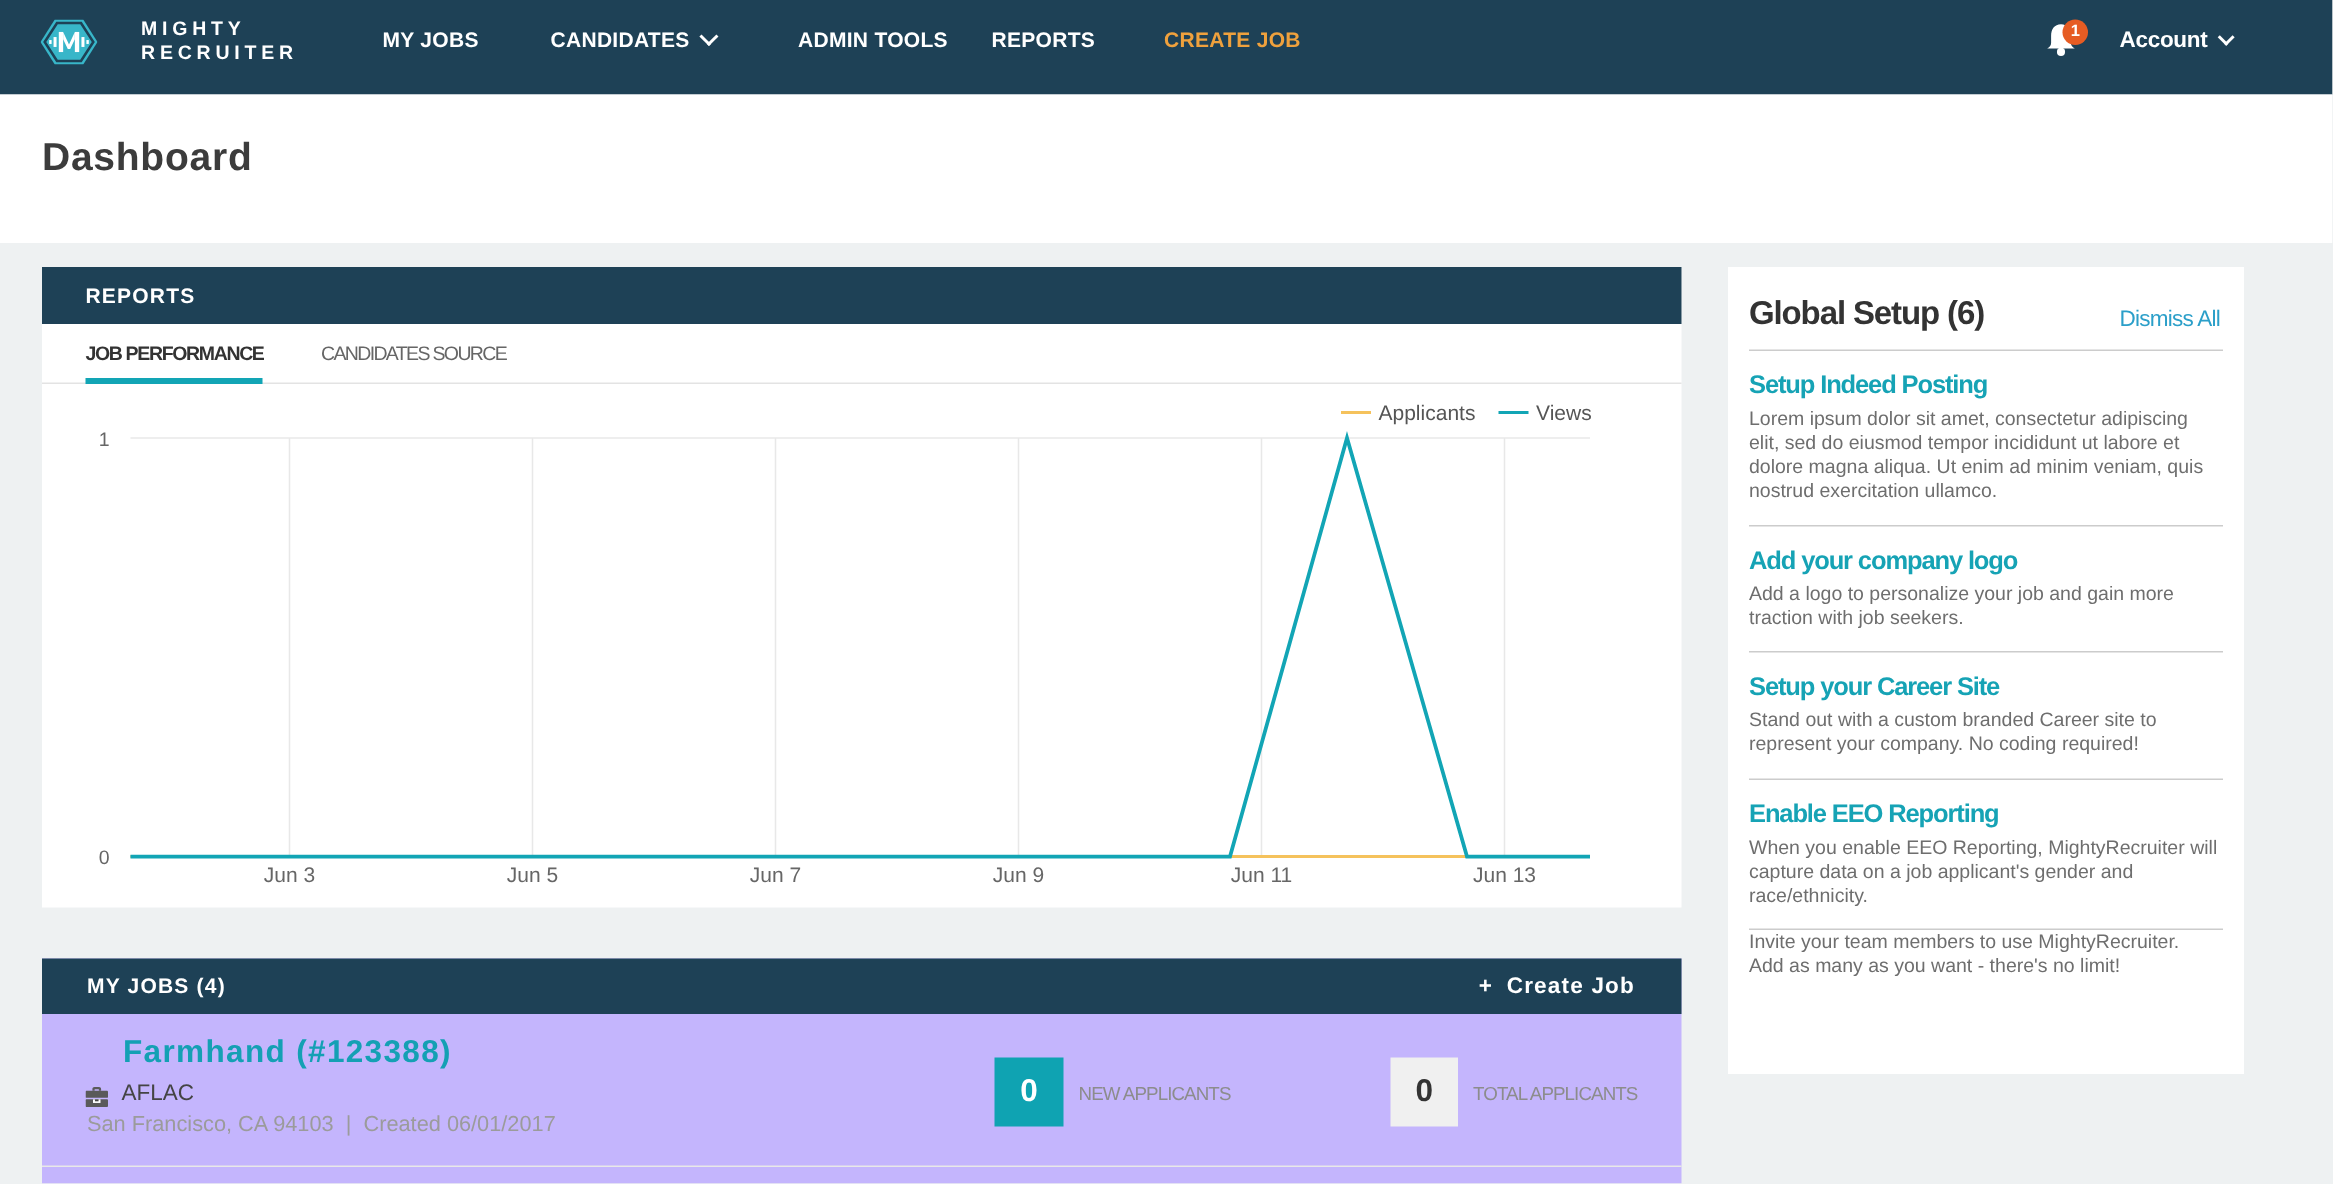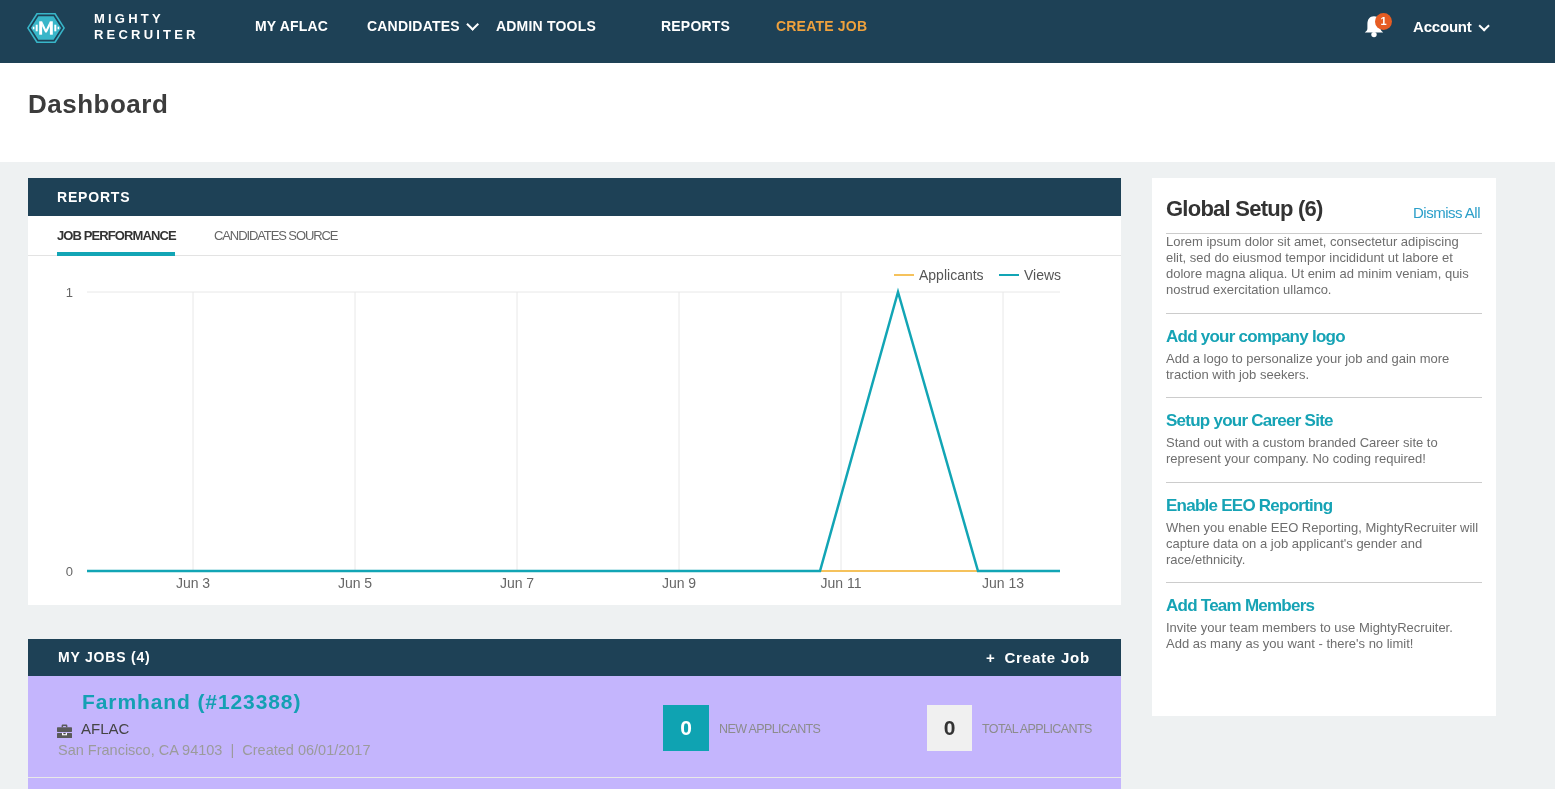--- a/index.html
+++ b/index.html
@@ -72,23 +72,23 @@
         <polygon points="15.1,8.3 19,16.6 22.9,8.3 22.9,13.2 19.8,19.6 18.2,19.6 15.1,13.2"></polygon>
         <rect x="22.9" y="8.3" width="2.9" height="13.4"></rect>
         <rect x="8.7" y="11.7" width="2" height="6.6"></rect>
         <rect x="27.3" y="11.7" width="2" height="6.6"></rect>
         <rect x="5.8" y="13.7" width="1.6" height="2.6"></rect>
         <rect x="30.6" y="13.7" width="1.6" height="2.6"></rect>
       </g>
     </svg>
     <div id="logotext">MIGHTY<br>RECRUITER</div>
   </div>
-  <div class="navitem" style="left:255px;">MY AFLAC</div>
+  <div class="navitem" style="left:255px;">MY JOBS</div>
   <div class="navitem" style="left:367px;">CANDIDATES<span class="caret"></span></div>
-  <div class="navitem" style="left:496px;text-align:right;">ADMIN TOOLS</div>
+  <div class="navitem" style="left:532px;text-align:right;">ADMIN TOOLS</div>
   <div class="navitem" style="left:661px;">REPORTS</div>
   <div class="navitem" style="left:776px; color:#efa13d;">CREATE JOB</div>
   <div id="bell">
     <svg width="20" height="24" viewBox="0 0 20 24" fill="#fff">
       <path d="M10 1.2 C5.6 1.2 3.4 4.6 3.4 8.9 L3.4 13.6 C3.4 15.2 2.3 16.4 0.8 17.4 L19.2 17.4 C17.7 16.4 16.6 15.2 16.6 13.6 L16.6 8.9 C16.6 4.6 14.4 1.2 10 1.2 Z"></path>
       <circle cx="10" cy="19.6" r="2.7"></circle>
     </svg>
   </div>
   <div id="badge">1</div>
   <div id="account">Account<span class="caret" style="border-width:0 2px 2px 0; width:8px; height:8px;"></span></div>
@@ -164,37 +164,37 @@
 <div class="zbox" id="zbox2">0</div>
 <div class="zlabel" id="zl2">TOTAL APPLICANTS</div>
 
 <div id="sidebar">
   <div id="gshead">
     <h2><b>Global Setup (6)</b></h2>
     <span id="dismiss">Dismiss All</span>
   </div>
   <hr class="gs-hr" id="hr1">
   <div class="gs-item">
+    <h3>Setup Indeed Posting</h3>
     <p>Lorem ipsum dolor sit amet, consectetur adipiscing<br>elit, sed do eiusmod tempor incididunt ut labore et<br>dolore magna aliqua. Ut enim ad minim veniam, quis<br>nostrud exercitation ullamco.</p>
   </div>
   <hr class="gs-hr">
   <div class="gs-item">
     <h3>Add your company logo</h3>
     <p>Add a logo to personalize your job and gain more<br>traction with job seekers.</p>
   </div>
   <hr class="gs-hr">
   <div class="gs-item">
     <h3>Setup your Career Site</h3>
     <p>Stand out with a custom branded Career site to<br>represent your company. No coding required!</p>
   </div>
   <hr class="gs-hr">
   <div class="gs-item">
     <h3>Enable EEO Reporting</h3>
     <p>When you enable EEO Reporting, MightyRecruiter will<br>capture data on a job applicant's gender and<br>race/ethnicity.</p>
   </div>
   <hr class="gs-hr">
   <div class="gs-item">
-    <h3>Add Team Members</h3>
     <p>Invite your team members to use MightyRecruiter.<br>Add as many as you want - there's no limit!</p>
   </div>
 </div>
 
 <div style="position:absolute; left:28px; top:777px; width:1093px; height:1px; background:#e8e8e8;"></div>
 
 </body></html>

